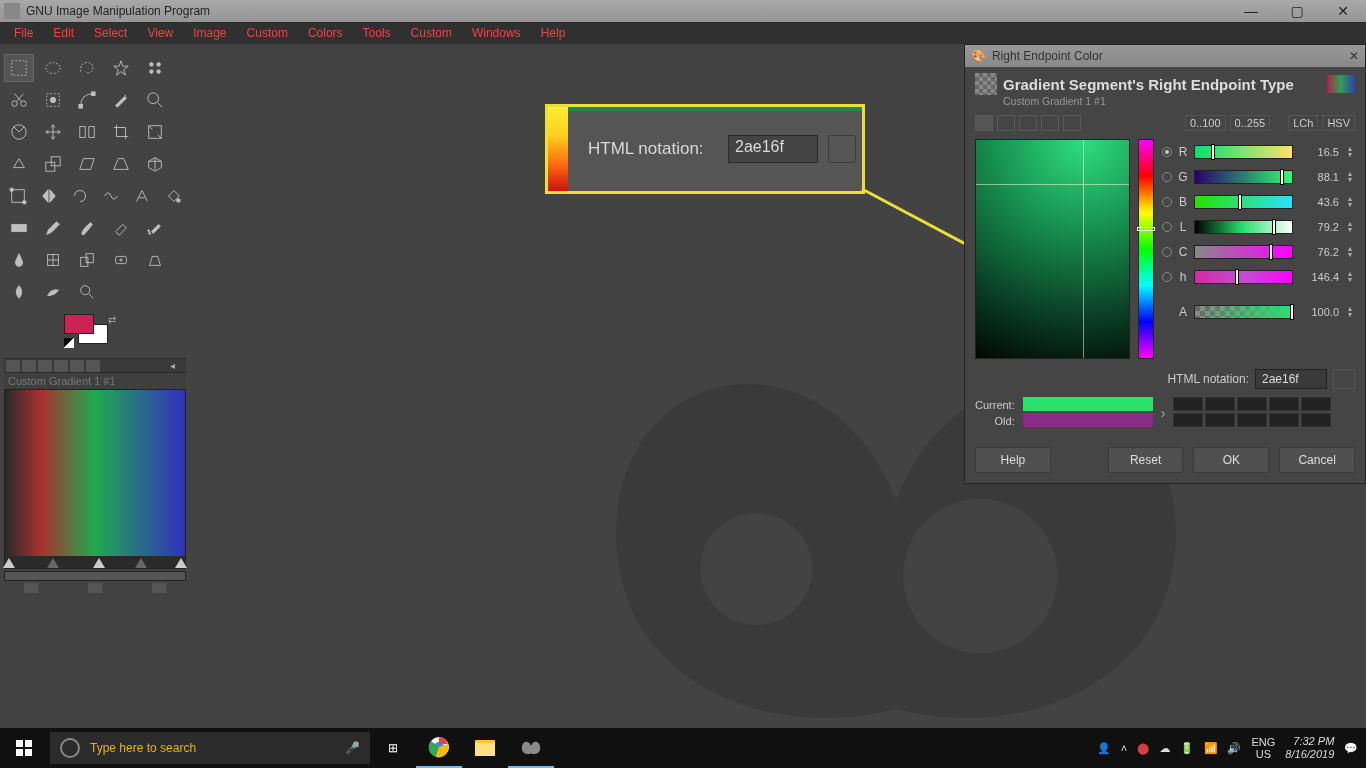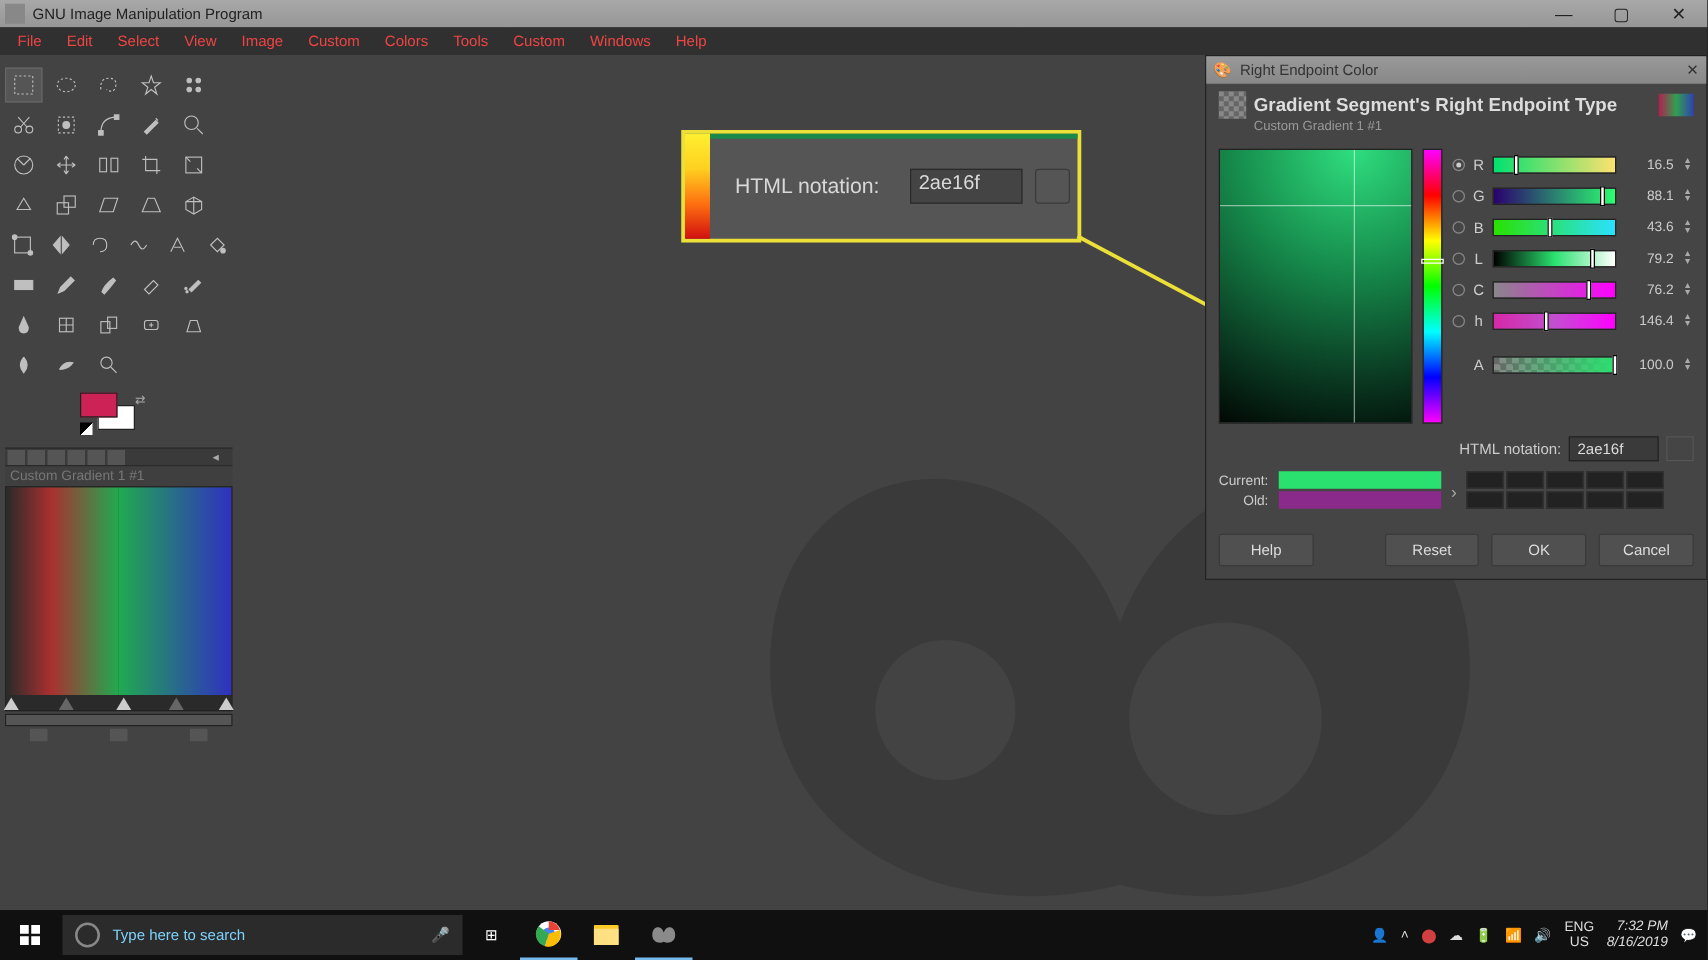--- a/index.html
+++ b/index.html
@@ -108,21 +108,21 @@
 .hist div { width:30px; height:14px; background:#222; border:1px solid #333; }
 .dlgbtn { display:flex; gap:10px; padding:10px; margin-top:4px; }
 .dlgbtn button { flex:1; height:26px; background:#505050; border:1px solid #3a3a3a; color:#ddd; font-size:12px; border-radius:2px; }
 .dlgbtn .gap { flex:0.5; background:none; border:none; }
 
 .taskbar { position:absolute; bottom:0; left:0; right:0; height:40px; background:#101010; display:flex; align-items:center; color:#fff; font-size:12px; }
 .taskbar .start { width:48px; height:40px; display:flex; align-items:center; justify-content:center; }
 .taskbar .start svg { width:16px; height:16px; fill:#fff; }
 .taskbar .search { width:320px; height:32px; background:#2b2b2b; display:flex; align-items:center; margin-left:2px; }
 .taskbar .search .o { width:20px; height:20px; border:2px solid #888; border-radius:50%; margin:0 10px; }
-.taskbar .search span { color:#7dd3fc; }
+.taskbar .search span { color:#eab308; }
 .taskbar .search .mic { margin-left:auto; margin-right:10px; color:#aaa; }
 .taskbar .tbtn { width:46px; height:40px; display:flex; align-items:center; justify-content:center; }
 .taskbar .tbtn.act { border-bottom:2px solid #76b9ed; }
 .tray { margin-left:auto; display:flex; align-items:center; gap:10px; padding-right:8px; color:#ddd; font-size:11px; }
 .tray .clk { text-align:right; line-height:1.2;font-style:italic; }
 </style>
 </head>
 <body>
 
 <div class="titlebar">
@@ -446,20 +446,33 @@
     <span style="margin-right:6px">🎨</span>
     <span>Right Endpoint Color</span>
     <span class="x">✕</span>
   </div>
   <div class="hdr">
     <div class="tex"></div>
     <div class="t1">Gradient Segment's Right Endpoint Type</div>
     <div class="sw2"></div>
   </div>
   <div class="sub">Custom Gradient 1 #1</div>
+  <div class="tabs">
+    <div class="t act"></div>
+    <div class="t"></div>
+    <div class="t"></div>
+    <div class="t"></div>
+    <div class="t"></div>
+    <div class="sp"></div>
+    <div class="rng">0..100</div>
+    <div class="rng">0..255</div>
+    <div style="width:10px"></div>
+    <div class="rng">LCh</div>
+    <div class="rng">HSV</div>
+  </div>
   <div class="body">
     <div class="cfield">
         <div class="vline"></div>
         <div class="hline"></div>
       </div>
     <div class="huebar">
         <div class="mark" style="top:40%"></div>
       </div>
     <div class="sliders">
       <div class="srow">

